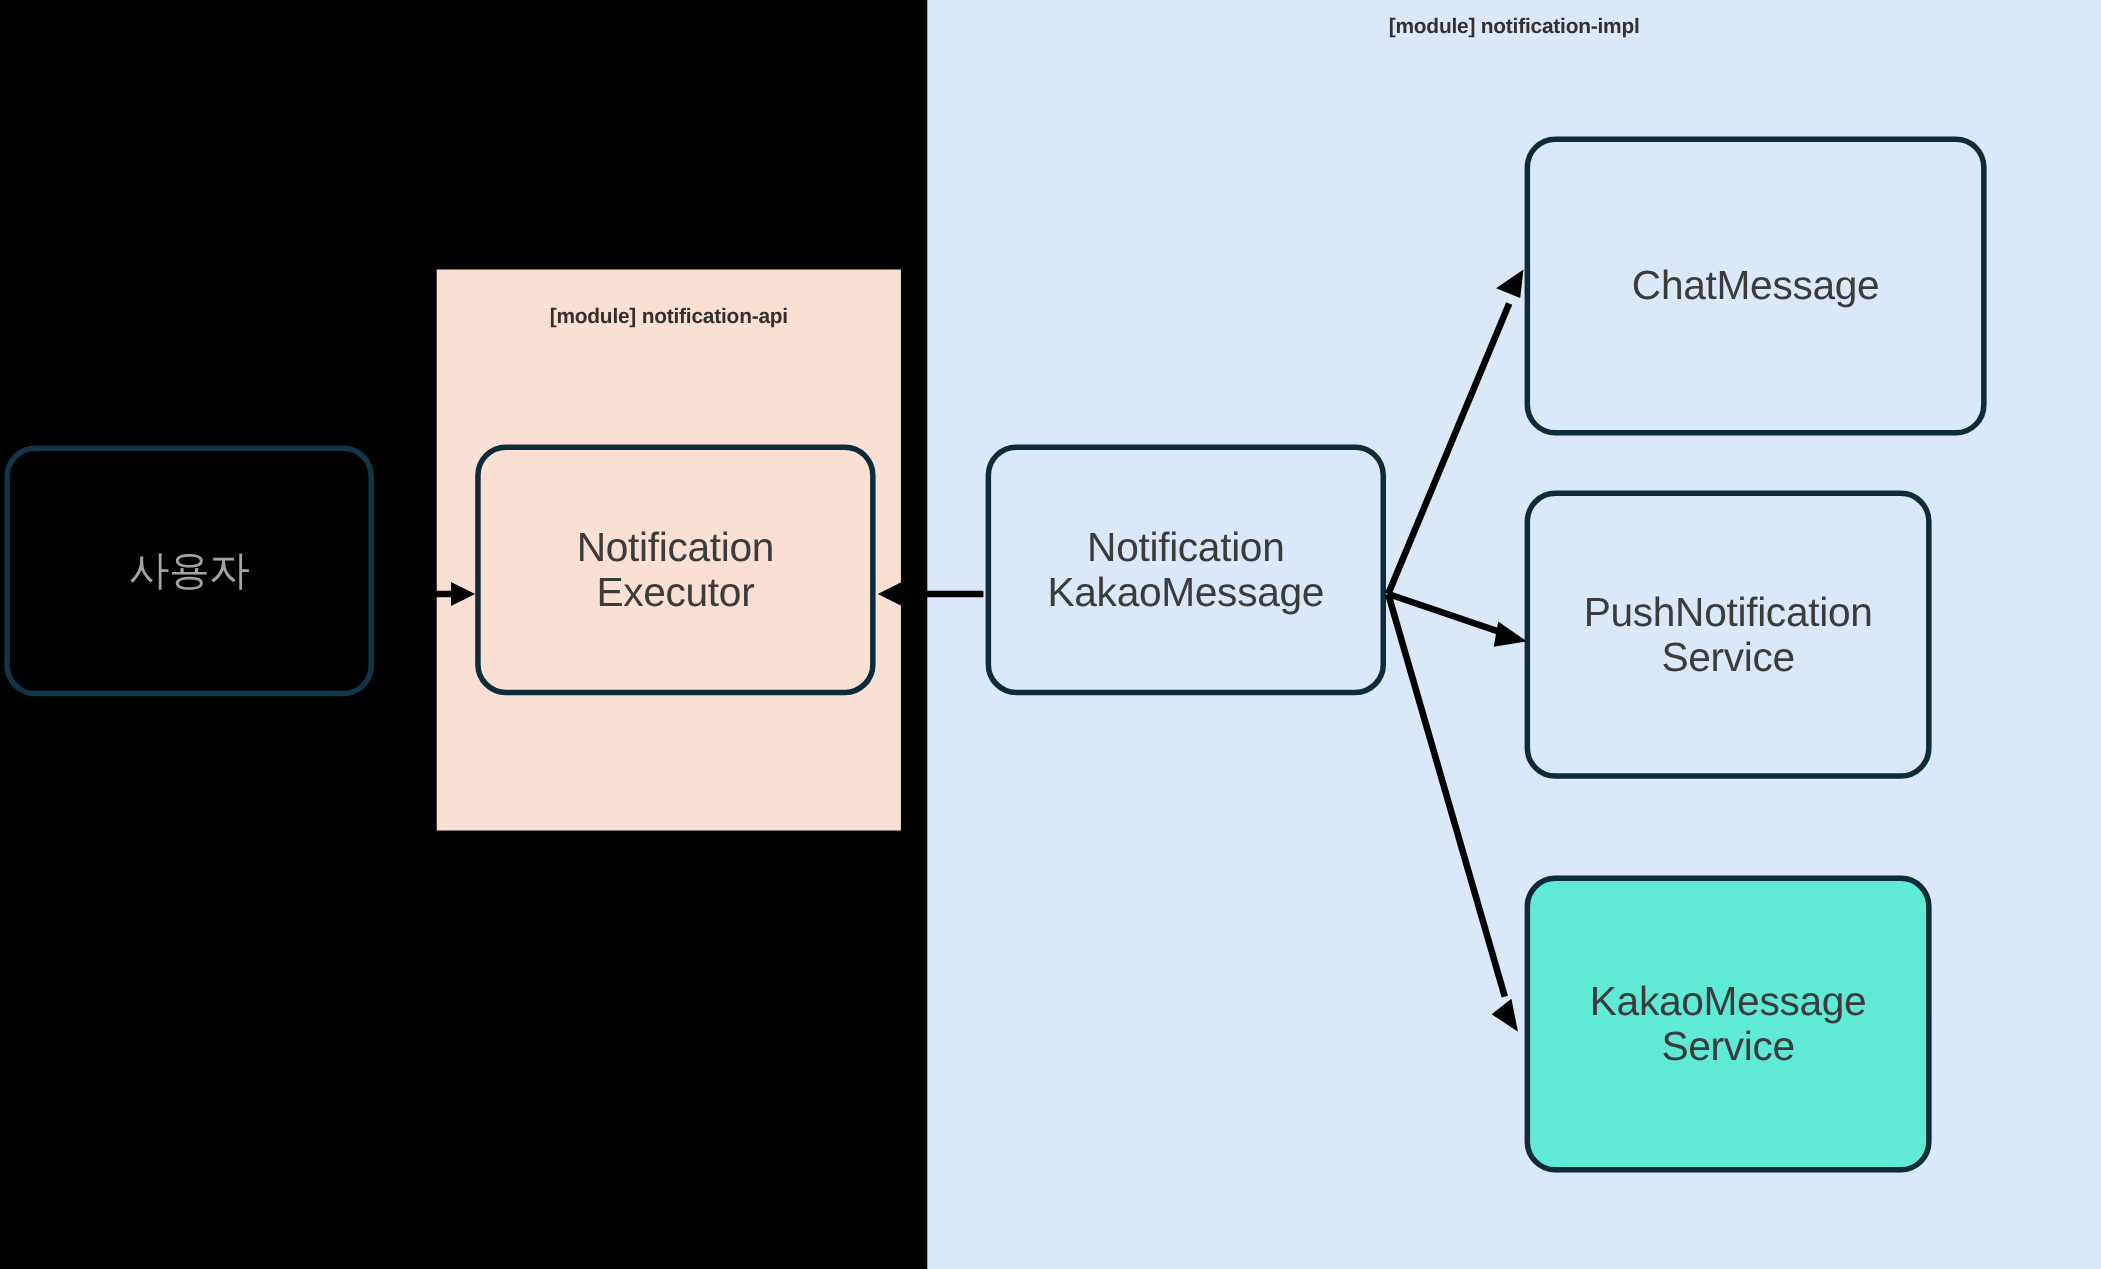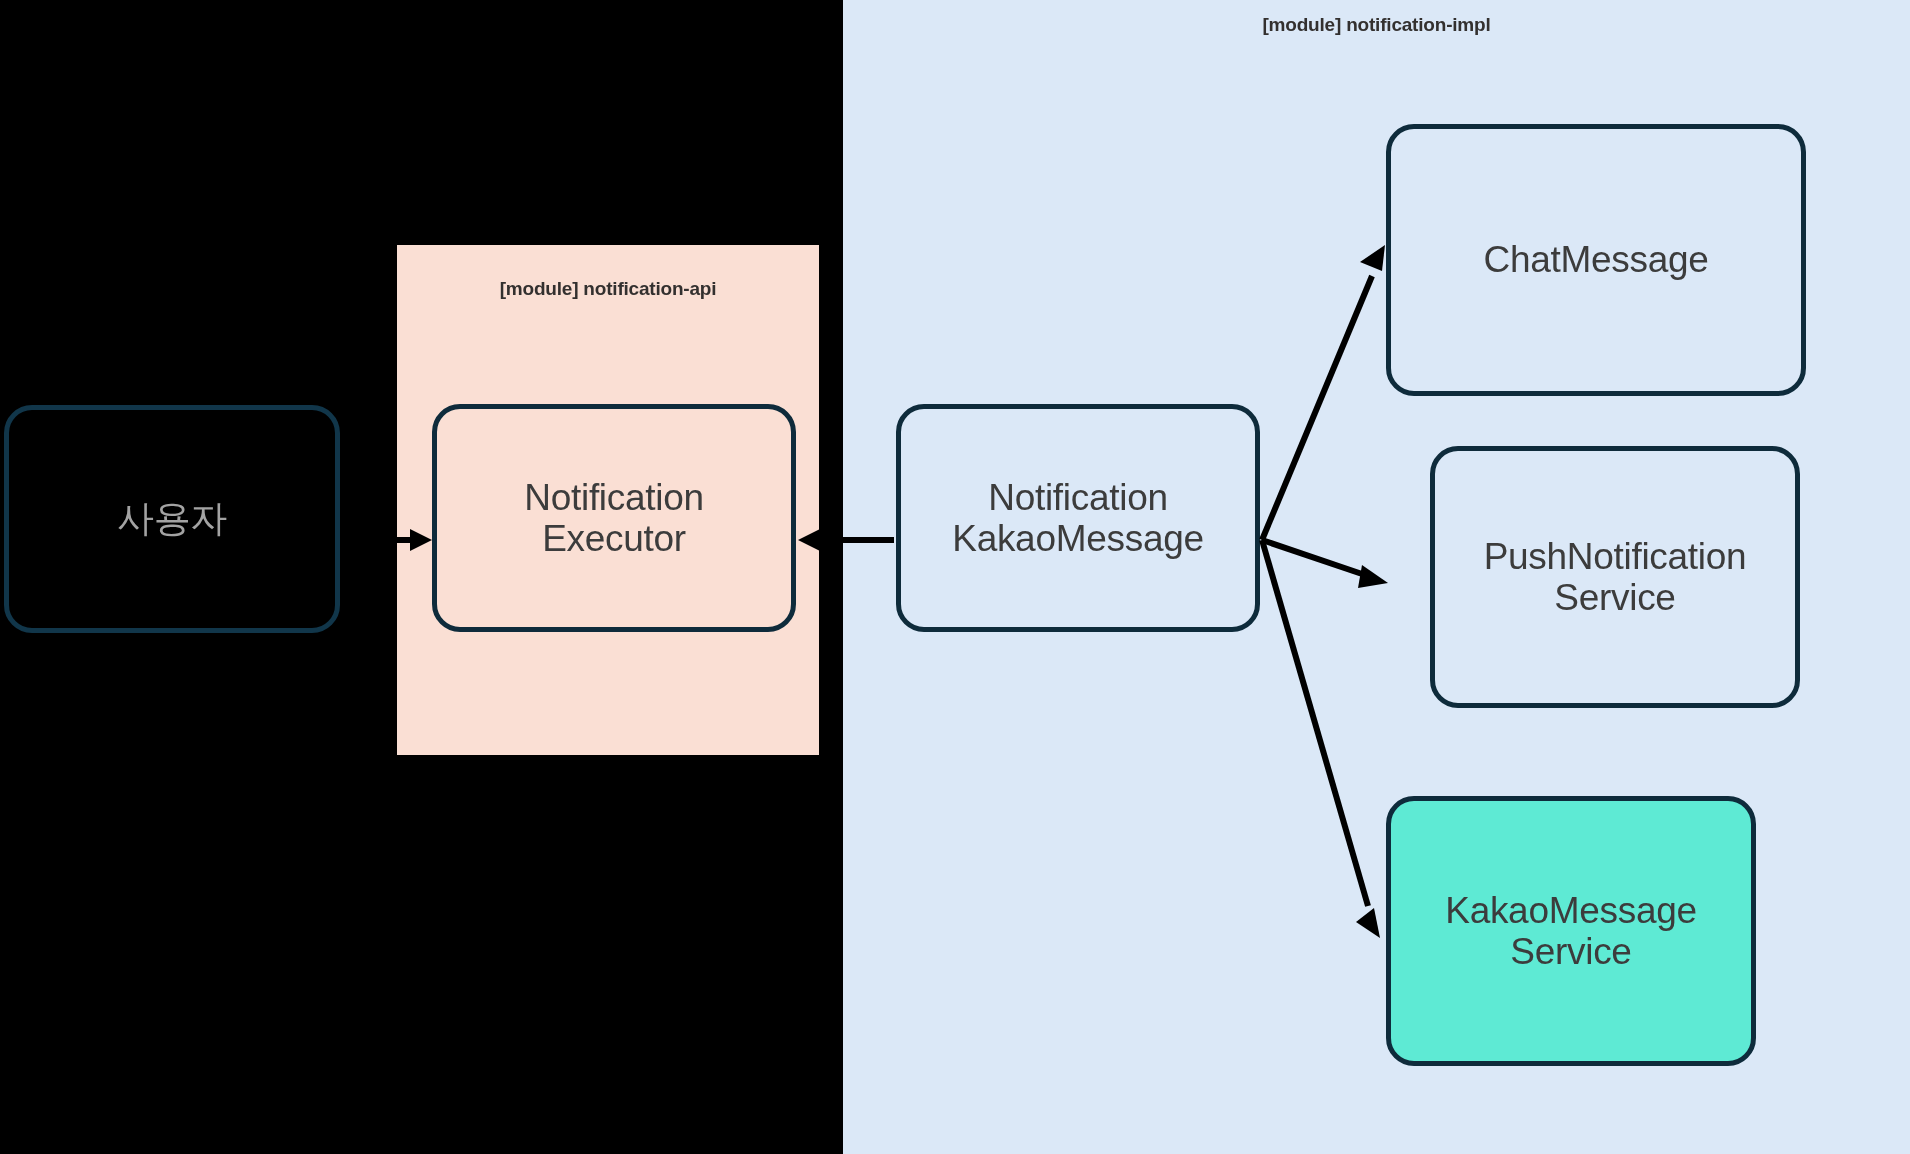--- a/index.html
+++ b/index.html
@@ -61,21 +61,21 @@
 
   #node-user        { left: 4px;   top: 405px; width: 336px; height: 228px;
                       background: transparent; border-color:#11364A; color:#a3a3a3; }
   #node-executor    { left: 432px; top: 404px; width: 364px; height: 228px;
                       background: #FADFD4; }
   #node-executorimpl{ left: 896px; top: 404px; width: 364px; height: 228px;
                       background: #DBE8F7; }
   #node-chatmsg     { left: 1386px; top: 124px; width: 420px; height: 272px;
                       background: #DBE8F7; }
   #node-push        { left: 1386px; top: 446px; width: 370px; height: 262px;
-                      background: #DBE8F7; margin-left: 44px; }
+                      background: #DBE8F7; }
   #node-kakao       { left: 1386px; top: 796px; width: 370px; height: 270px;
                       background: #5eead4; }
 
   
   #edges {
     position: absolute;
     left: 0; top: 0;
     width: 1910px; height: 1154px;
     z-index: 6;
     pointer-events: none;

